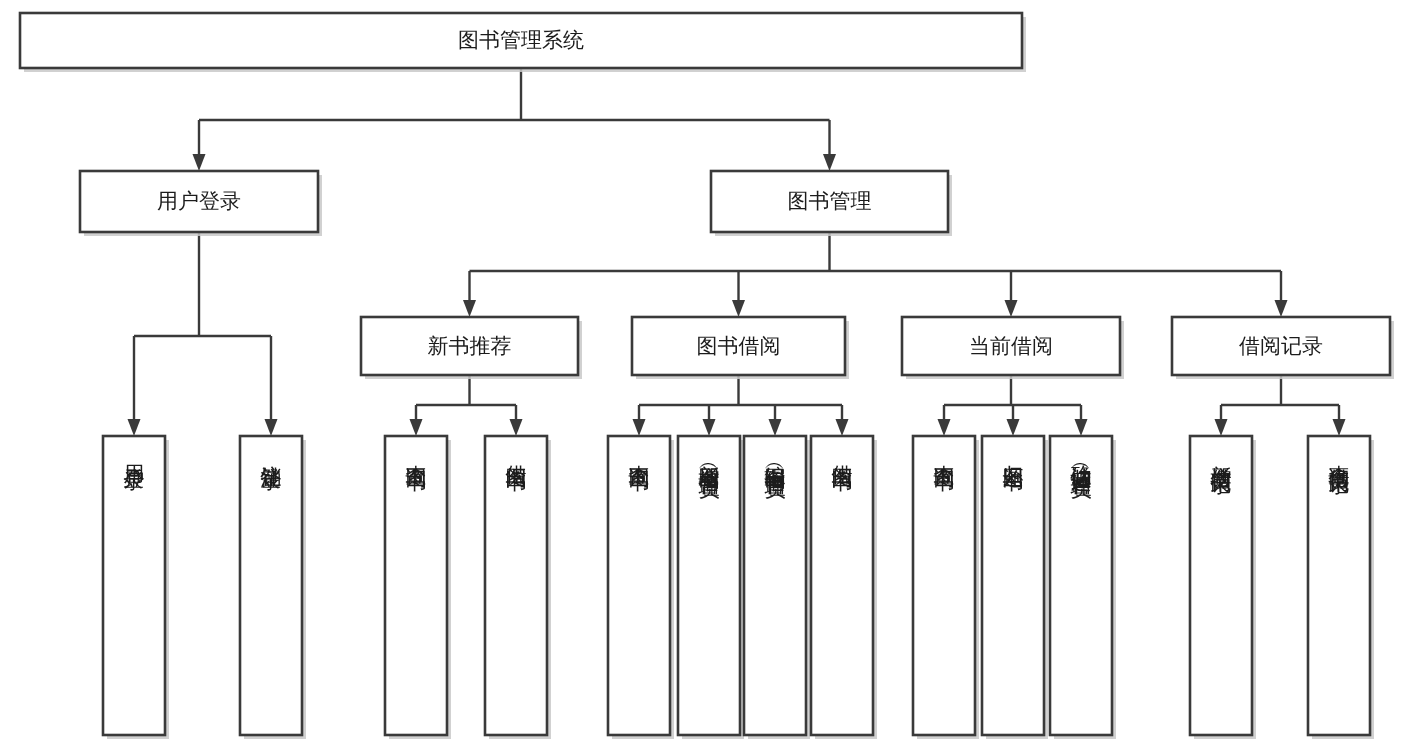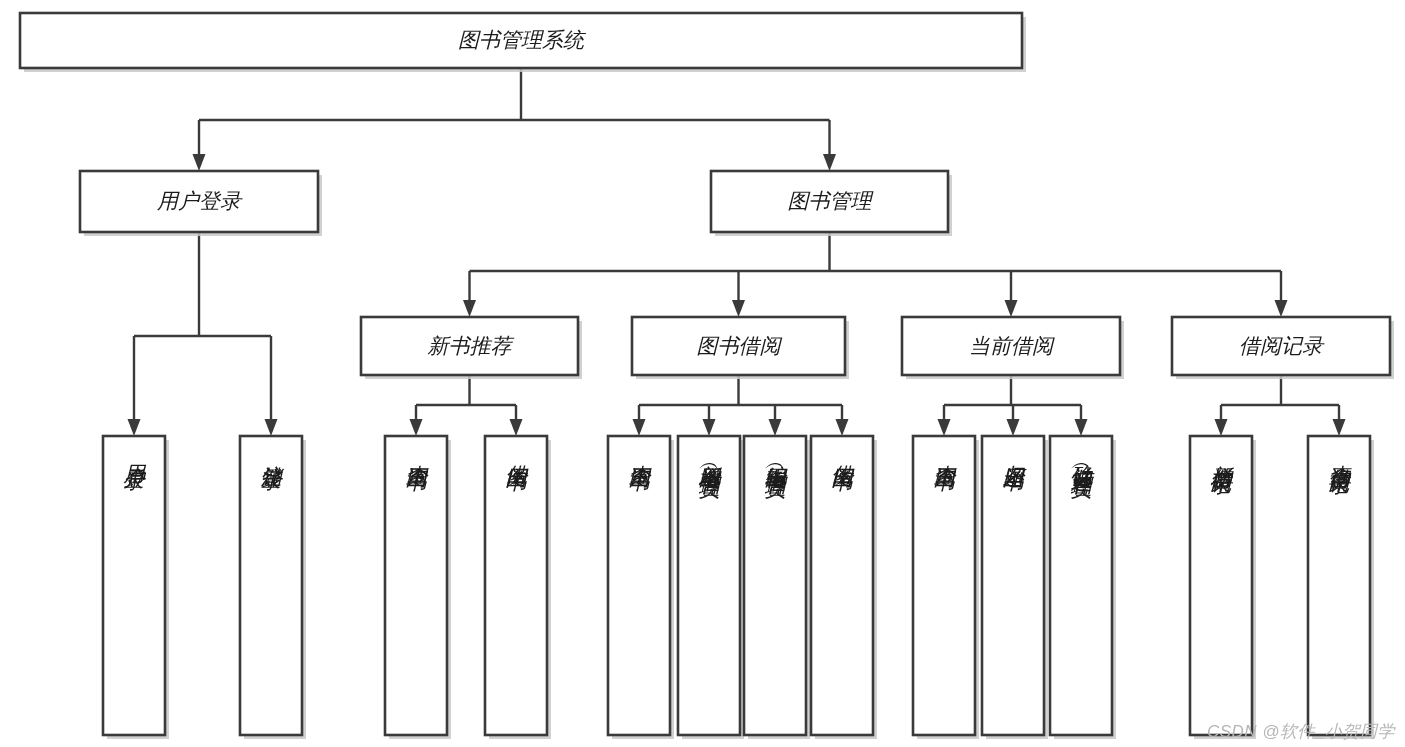--- a/index.html
+++ b/index.html
@@ -10,21 +10,20 @@
   }
   body {
     font-family: "Liberation Sans", "DejaVu Sans", sans-serif;
   }
   #diagram-root {
     position: relative;
     width: 1405px;
     height: 747px;
     background: #ffffff;
     overflow: hidden;
-    font-style: italic;
   }
   svg.diagram-canvas {
     position: absolute;
     left: 0;
     top: 0;
     width: 1405px;
     height: 747px;
     display: block;
   }
   .node-box {
@@ -282,14 +281,13 @@
       <div class="vlabel-wrap" style="left: 1050px; top: 448px; width: 62px; height: 279px;">
         <span>确认归还（管理员）</span>
       </div>
       <div class="vlabel-wrap" style="left: 1190px; top: 448px; width: 62px; height: 279px;">
         <span>新增借阅记录</span>
       </div>
       <div class="vlabel-wrap" style="left: 1308px; top: 448px; width: 62px; height: 279px;">
         <span>查询借阅记录</span>
       </div>
     </div>
-  <div class="watermark">CSDN @软件_小贺同学</div>
 </div>
 
 </body></html>

